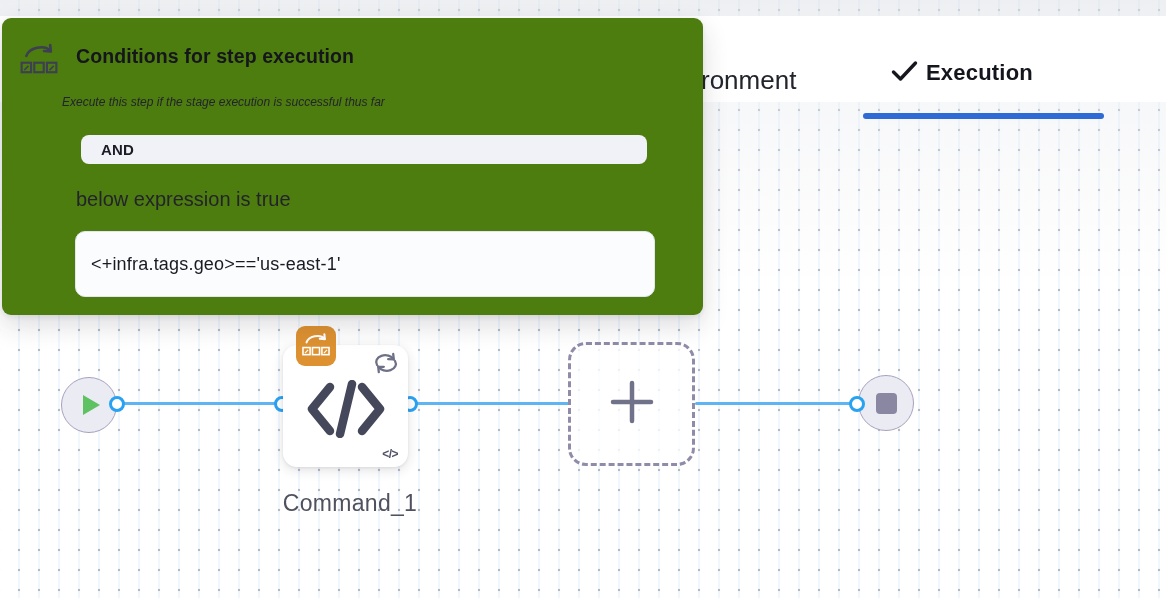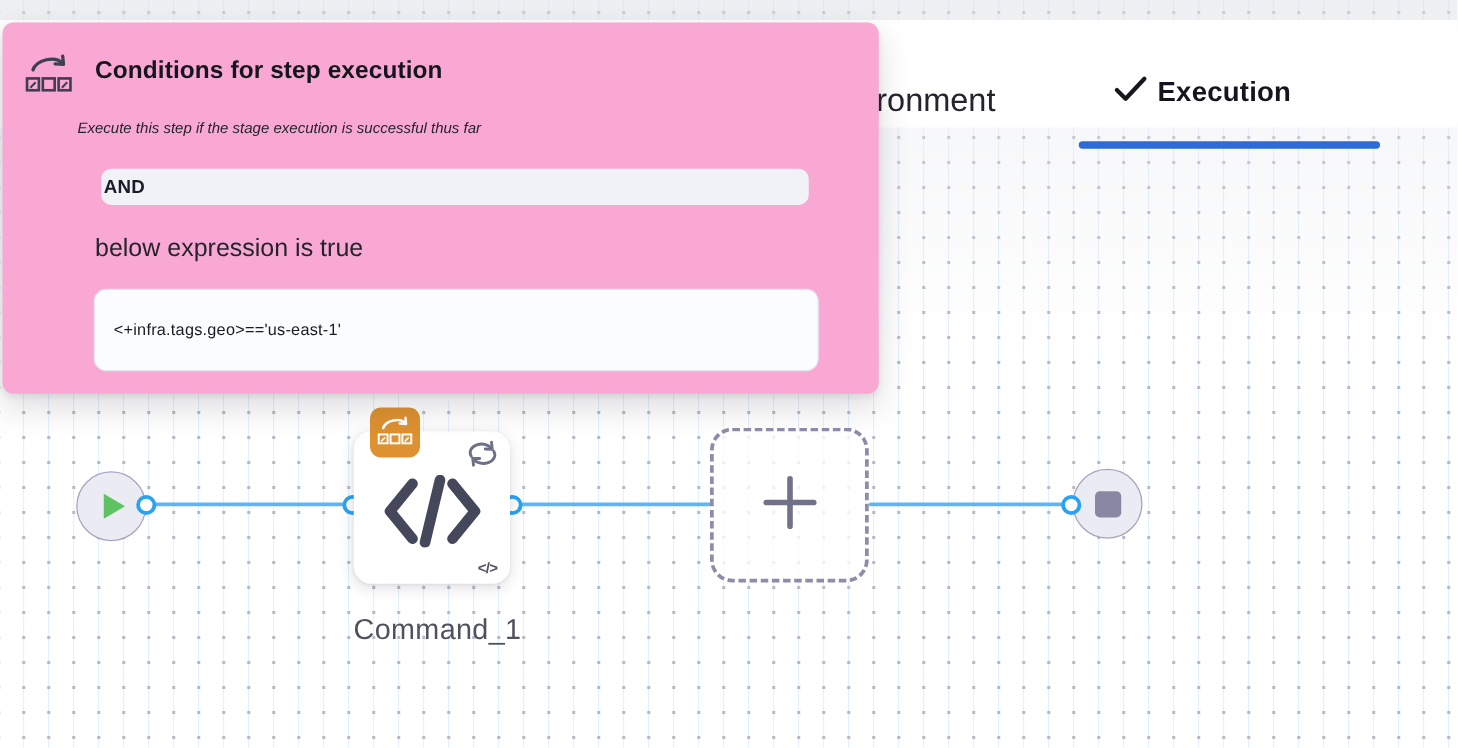--- a/index.html
+++ b/index.html
@@ -59,32 +59,32 @@
   
   .add-box { position:absolute; left:568px; top:342px; width:127px; height:124px; border-radius:18px;
     border:3.5px dashed #8f8caa; background:rgba(255,255,255,0.78);
     display:flex; align-items:center; justify-content:center; cursor:pointer; }
 
   .node-label { position:absolute; font-size:23px; color:#4f515f; text-align:center; letter-spacing:0.3px; }
   .lbl-cmd { left:260px; top:490px; width:180px; }
   .lbl-add { left:551px; top:488px; width:160px; }
 
   
-  .popover { position:absolute; left:2px; top:18px; width:701px; height:297px; background:#f9a8d4; border-radius:9px;
+  .popover { position:absolute; left:2px; top:18px; width:701px; height:297px; background:#4d7c0f; border-radius:9px;
     box-shadow:0 10px 26px rgba(35,36,58,0.16), 0 2px 5px rgba(35,36,58,0.08); z-index:10; }
   .pop-caret { position:absolute; left:328px; top:315px; width:0; height:0; z-index:10;
     border-left:18px solid transparent; border-right:18px solid transparent; border-top:20px solid #fff; }
   .pop-icon { position:absolute; left:17px; top:22px; }
   .pop-title { position:absolute; left:74px; top:27px; font-size:19.5px; font-weight:700; color:#15161d; letter-spacing:0.1px; }
   .pop-desc { position:absolute; left:60px; top:77px; font-size:12px; color:#23242b;font-style:italic; }
   .pop-chip { position:absolute; left:79px; top:117px; width:566px; height:29px; background:#f1f1f8; border-radius:8px;
-    font-size:15px; font-weight:700; color:#1b1c24; line-height:29px; padding-left:2px; letter-spacing:0.2px; }
+    font-size:15px; font-weight:700; color:#1b1c24; line-height:29px; padding-left:20px; letter-spacing:0.2px; }
   .pop-expr-intro { position:absolute; left:74px; top:170px; font-size:20px; color:#23242b; }
   .pop-codebox { position:absolute; left:73px; top:213px; width:580px; height:66px; background:#fbfcfe;
-    border:1px solid #e3e6f0; border-radius:10px; font-size:13px; color:#191a22; line-height:64px; padding-left:15px;
+    border:1px solid #e3e6f0; border-radius:10px; font-size:18px; color:#191a22; line-height:64px; padding-left:15px;
     letter-spacing:0.2px; white-space:nowrap; overflow:hidden; }
 </style>
 </head>
 <body>
 
 <div class="stage">
 
   <div class="canvas"></div>
   <div class="canvas-shade"></div>
 

